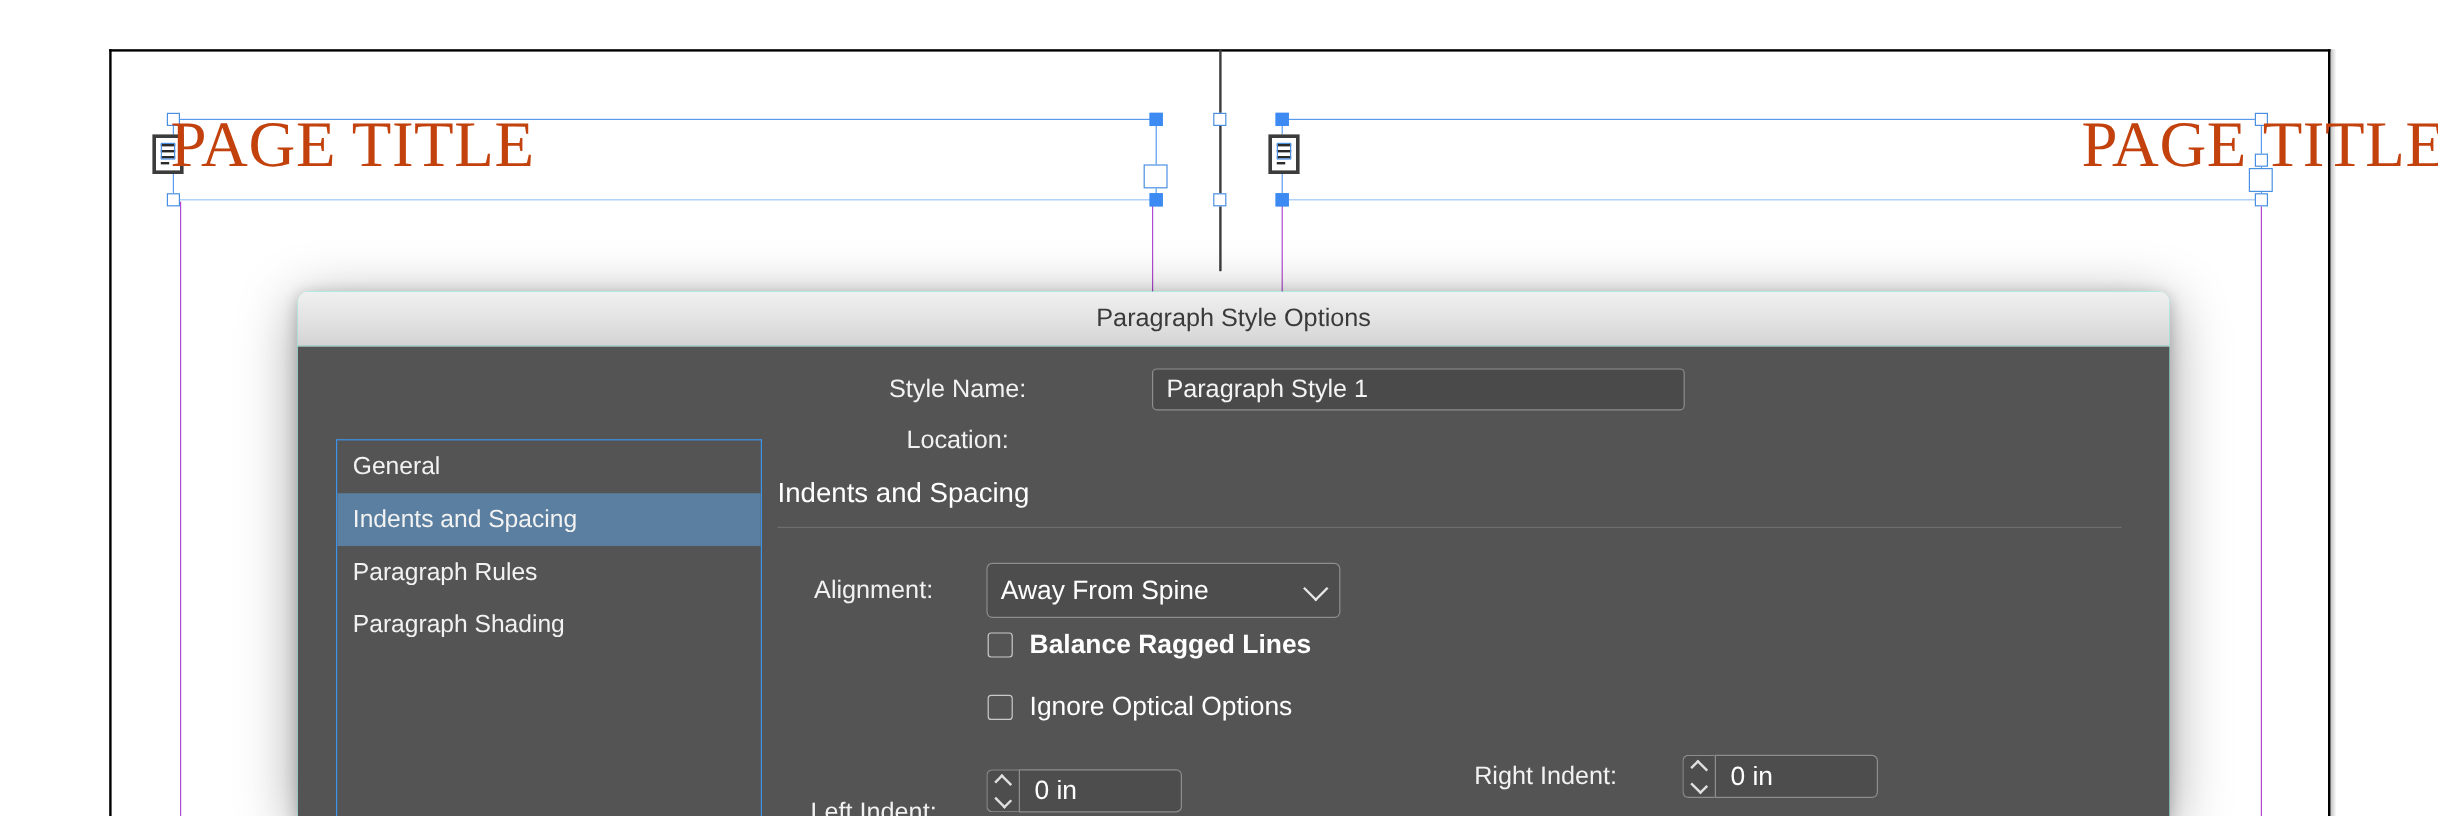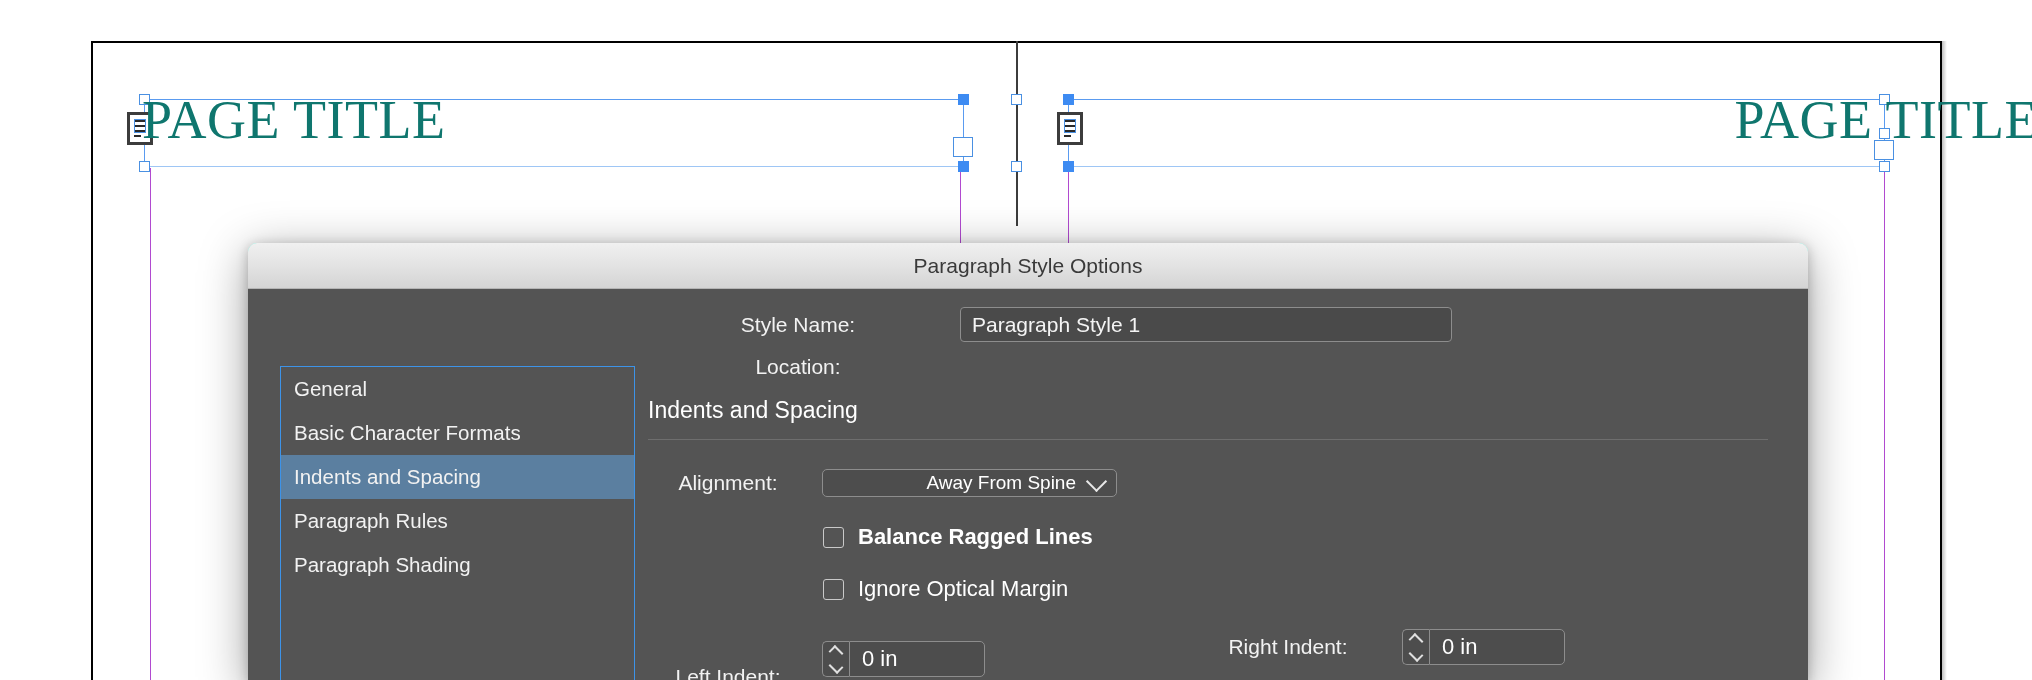--- a/index.html
+++ b/index.html
@@ -127,21 +127,21 @@
     left: 4px; top: 4px; right: 4px; bottom: 9px;
     border: 1.5px solid #4a90e2;
     pointer-events: none;
   }
 
   
   .page-title-text {
     position: absolute;
     font-family: "Liberation Serif", serif;
     font-size: 54px;
-    color: #0f766e;
+    color: #c2410c;
     letter-spacing: 0.5px;
     white-space: nowrap;
     line-height: 1;
   }
 
   
   .dialog-shadow {
     position: absolute;
     left: 248px;
     top: 243px;
@@ -257,29 +257,28 @@
     position: absolute;
     height: 1px;
     background: #6e6e6e;
   }
 
   .select {
     position: relative;
     background: #4d4d4d;
     border: 1.5px solid #8d8d8d;
     border-radius: 5px;
-    height: 28px;
+    height: 46px;
     box-sizing: border-box;
     display: flex;
     align-items: center;
     padding: 0 40px 0 11px;
-    font-size: 19px;
+    font-size: 22px;
     color: #ffffff;
     white-space: nowrap;
-    justify-content: flex-end;
   }
   .select .chev {
     position: absolute;
     right: 12px;
     top: 50%;
     width: 13px;
     height: 13px;
     margin-top: -9px;
     border-right: 2.2px solid #e8e8e8;
     border-bottom: 2.2px solid #e8e8e8;
@@ -418,42 +417,39 @@
   <div class="dialog-titlebar">
     <div class="dialog-title">Paragraph Style Options</div>
   </div>
 
   <div class="dialog-body">
 
     <div class="sidebar">
       <div class="sidebar-item">
         <span>General</span>
       </div>
-      <div class="sidebar-item">
-        <span>Basic Character Formats</span>
-      </div>
       <div class="sidebar-item selected">
         <span>Indents and Spacing</span>
       </div>
       <div class="sidebar-item">
         <span>Paragraph Rules</span>
       </div>
       <div class="sidebar-item">
         <span>Paragraph Shading</span>
       </div>
       <div class="sidebar-item">
         
       </div>
     </div>
 
     <div class="pane">
 
       <div class="row" style="left:0; top:18px;">
         <div class="field-label" style="width:300px;">Style Name:</div>
-        <div class="text-input" style="width:492px; margin-left:12px;">Paragraph Style 1</div>
+        <div class="text-input" style="width:444px; margin-left:12px;">Paragraph Style 1</div>
       </div>
 
       <div class="row" style="left:0; top:66px;">
         <div class="field-label" style="width:300px;">Location:</div>
         <div class="field-label" style="width:512px; margin-left:12px; text-align:left;"></div>
       </div>
 
       <div class="section-heading" style="left:0; top:108px;">Indents and Spacing</div>
       <div class="section-divider" style="left:0; top:150px; width:1120px;"></div>
 
@@ -465,21 +461,21 @@
         </div>
       </div>
 
       <div class="checkbox-row" style="left:175px; top:235px;font-weight:bold;">
         <span class="checkbox"></span>
         <span class="checkbox-label">Balance Ragged Lines</span>
       </div>
 
       <div class="checkbox-row" style="left:175px; top:287px;">
         <span class="checkbox"></span>
-        <span class="checkbox-label">Ignore Optical Margin</span>
+        <span class="checkbox-label">Ignore Optical Options</span>
       </div>
 
       <div class="row" style="left:0; top:340px;">
         <div class="field-label" style="width:160px;margin-top:36px;">Left Indent:</div>
         <div class="stepper-field" style="margin-left:14px;">
           <span class="stepper">
             <span class="up"></span>
             <span class="down"></span>
           </span>
           <span class="num-input">0 in</span>

